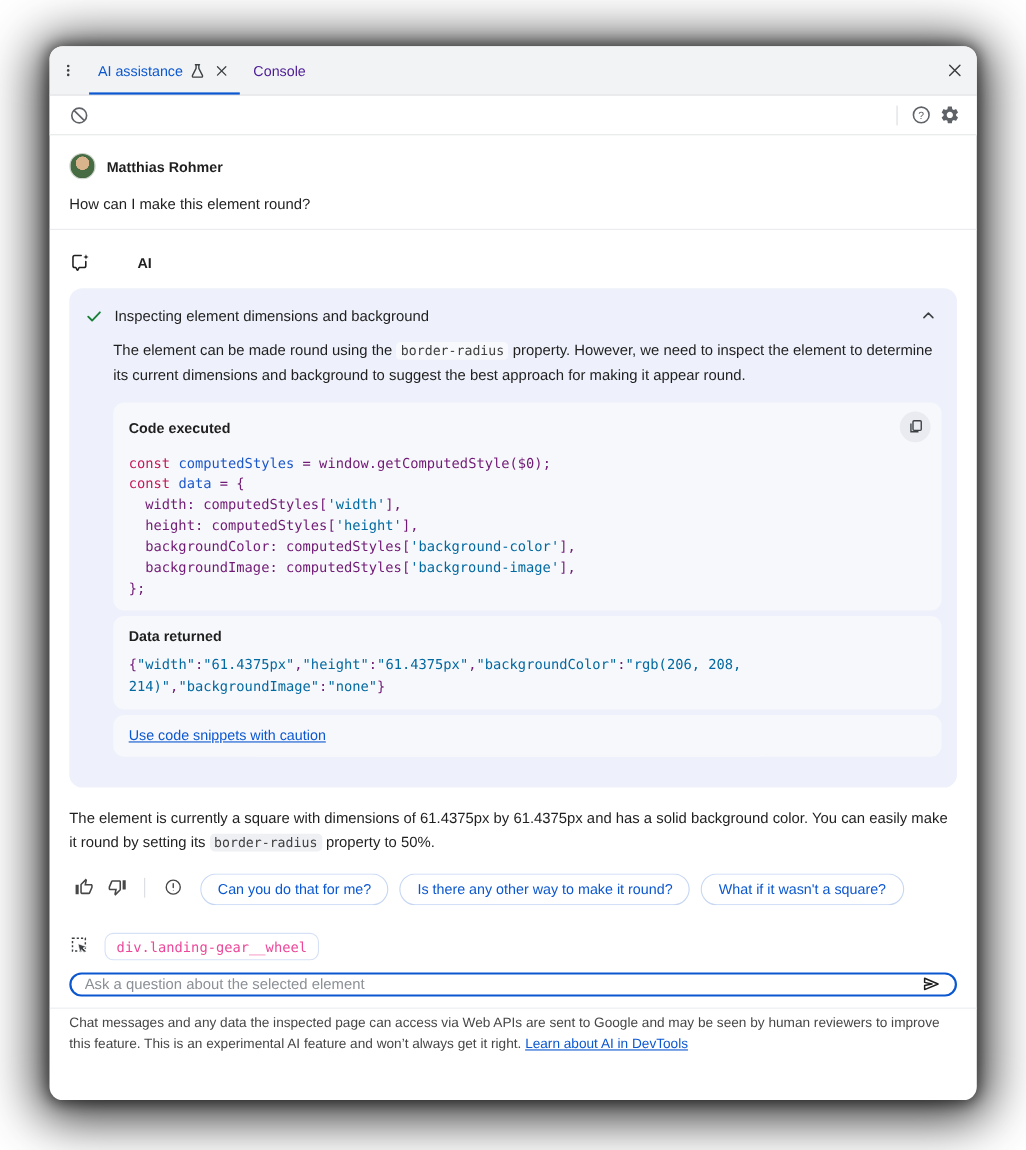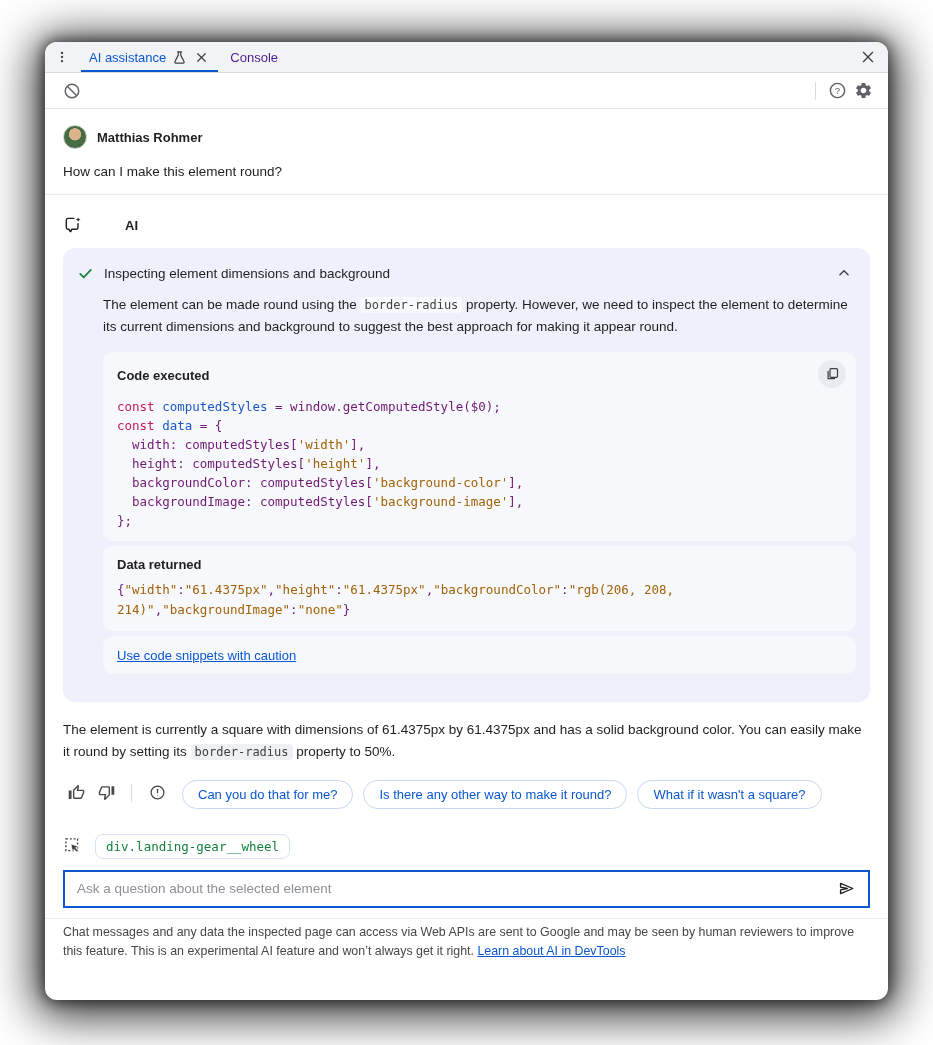--- a/index.html
+++ b/index.html
@@ -4,21 +4,21 @@
 <style>
   * { margin:0; padding:0; box-sizing:border-box; }
   html,body { width:933px; height:1045px; background:#fff; font-family:"Liberation Sans", sans-serif; }
   .window {
     position:absolute; left:45px; top:42px; width:843px; height:958px;
     background:#fff; border-radius:12px; overflow:hidden;
     box-shadow: 0 6px 46px 10px rgba(0,0,0,0.82), 0 0 14px 2px rgba(0,0,0,0.55);
     display:flex; flex-direction:column;
   }
   
-  .tabbar { height:31px; background:#f2f3f5; display:flex; align-items:stretch; border-bottom:1px solid #dadce0; flex:none; }
+  .tabbar { height:45px; background:#f2f3f5; display:flex; align-items:stretch; border-bottom:1px solid #dadce0; flex:none; }
   .kebab { width:34px; display:flex; align-items:center; justify-content:center; color:#3c4043; cursor:pointer; }
   .tab { display:flex; align-items:center; gap:6px; padding:0 10px; position:relative; font-size:13px; color:#4c1d95; cursor:pointer; }
   .tab.active { color:#0b57d0; }
   .tab.active::after { content:""; position:absolute; left:2px; right:2px; bottom:0; height:2px; background:#0b57d0; }
   .tab .flask-icon, .tab .tab-close { color:#3c4043; display:flex; align-items:center; }
   .tab-close { padding:2px; border-radius:4px; }
   .spacer { flex:1; }
   .panel-close { width:40px; display:flex; align-items:center; justify-content:center; color:#3c4043; cursor:pointer; }
   
   .toolbar { height:36px; background:#fff; border-bottom:1px solid #e4e6e9; display:flex; align-items:center; padding:0 12px 0 14px; flex:none; }
@@ -44,36 +44,36 @@
   .answer .inline-code { background:#eef0f4; }
   .blocks { margin-top:13px; display:flex; flex-direction:column; gap:5px; }
   .block { background:#f7f8fb; border-radius:10px; padding:11px 14px; }
   .block-head { display:flex; align-items:center; }
   .block-title { font-size:13px; font-weight:bold; color:#1f1f1f; flex:1; }
   .copy-btn { width:28px; height:28px; border-radius:50%; background:#e9ebf1; color:#3c4043; display:flex; align-items:center; justify-content:center; cursor:pointer; margin:-3px -4px 0 0; }
   pre.code { font-family:"DejaVu Sans Mono", monospace; font-size:12.5px; line-height:19px; margin-top:9px; white-space:pre; color:#202124; }
   pre.json { font-family:"DejaVu Sans Mono", monospace; font-size:12.5px; line-height:20px; margin-top:8px; white-space:pre-wrap; word-wrap:break-word; color:#202124; }
   .tok-kw { color:#c2185b; }
   .tok-var { color:#1d58c9; }
-  .tok-str { color:#a16207; }
+  .tok-str { color:#0369a1; }
   .tok-p { color:#701a75; }
   .caution-block { background:#f7f8fb; border-radius:10px; padding:10px 14px; }
   a.caution-link, a.footer-link { color:#0b57d0; font-size:13px; text-decoration:underline; cursor:pointer; }
   
   .answer { margin-top:17px; font-size:13.5px; line-height:1.68; color:#1f1f1f; }
   .feedback-row { margin-top:16px; display:flex; align-items:flex-start; }
   .fb-icons { display:flex; align-items:center; gap:4px; color:#474747; }
   .fb-btn { width:26px; height:26px; display:flex; align-items:center; justify-content:center; border-radius:50%; cursor:pointer; color:#474747; }
   .suggestions { flex:1; display:flex; gap:10px; margin-left:12px; margin-right:-18px; overflow:hidden; flex-wrap:nowrap; }
   .chip { flex:none; white-space:nowrap; border:1px solid #c6d6f3; border-radius:16px; padding:6px 15px; font-size:13px; color:#0b57d0; background:#fff; cursor:pointer; }
   
   .selector-row { margin-top:25px; display:flex; align-items:center; gap:12px; }
   .inspect-btn { color:#3c4043; display:flex; align-items:center; cursor:pointer; }
-  .selector-chip { border:1px solid #d7e1f6; border-radius:8px; padding:4px 10px; font-family:"DejaVu Sans Mono", monospace; font-size:12.5px; color:#15803d; cursor:pointer; background:#fff; }
-  .input-row { margin-top:11px; border:2px solid #0b57d0; border-radius:0; height:38px; display:flex; align-items:center; padding:0 8px 0 12px; background:#fff; }
+  .selector-chip { border:1px solid #d7e1f6; border-radius:8px; padding:4px 10px; font-family:"DejaVu Sans Mono", monospace; font-size:12.5px; color:#ec4899; cursor:pointer; background:#fff; }
+  .input-row { margin-top:11px; border:2px solid #0b57d0; border-radius:12px; height:22px; display:flex; align-items:center; padding:0 8px 0 12px; background:#fff; }
   .chat-input { flex:1; border:none; outline:none; font-size:13.5px; color:#1f1f1f; font-family:"Liberation Sans", sans-serif; background:transparent; }
   .chat-input::placeholder { color:#8b9096; }
   .send-btn { width:28px; height:28px; display:flex; align-items:center; justify-content:center; color:#1f1f1f; cursor:pointer; }
   
   .footer { border-top:1px solid #ebedf0; margin:10px -18px 0; padding:4px 18px 10px; font-size:12.4px; line-height:1.55; color:#474747; }
   .footer a { font-size:12.4px; }
 </style>
 </head>
 <body>
 

